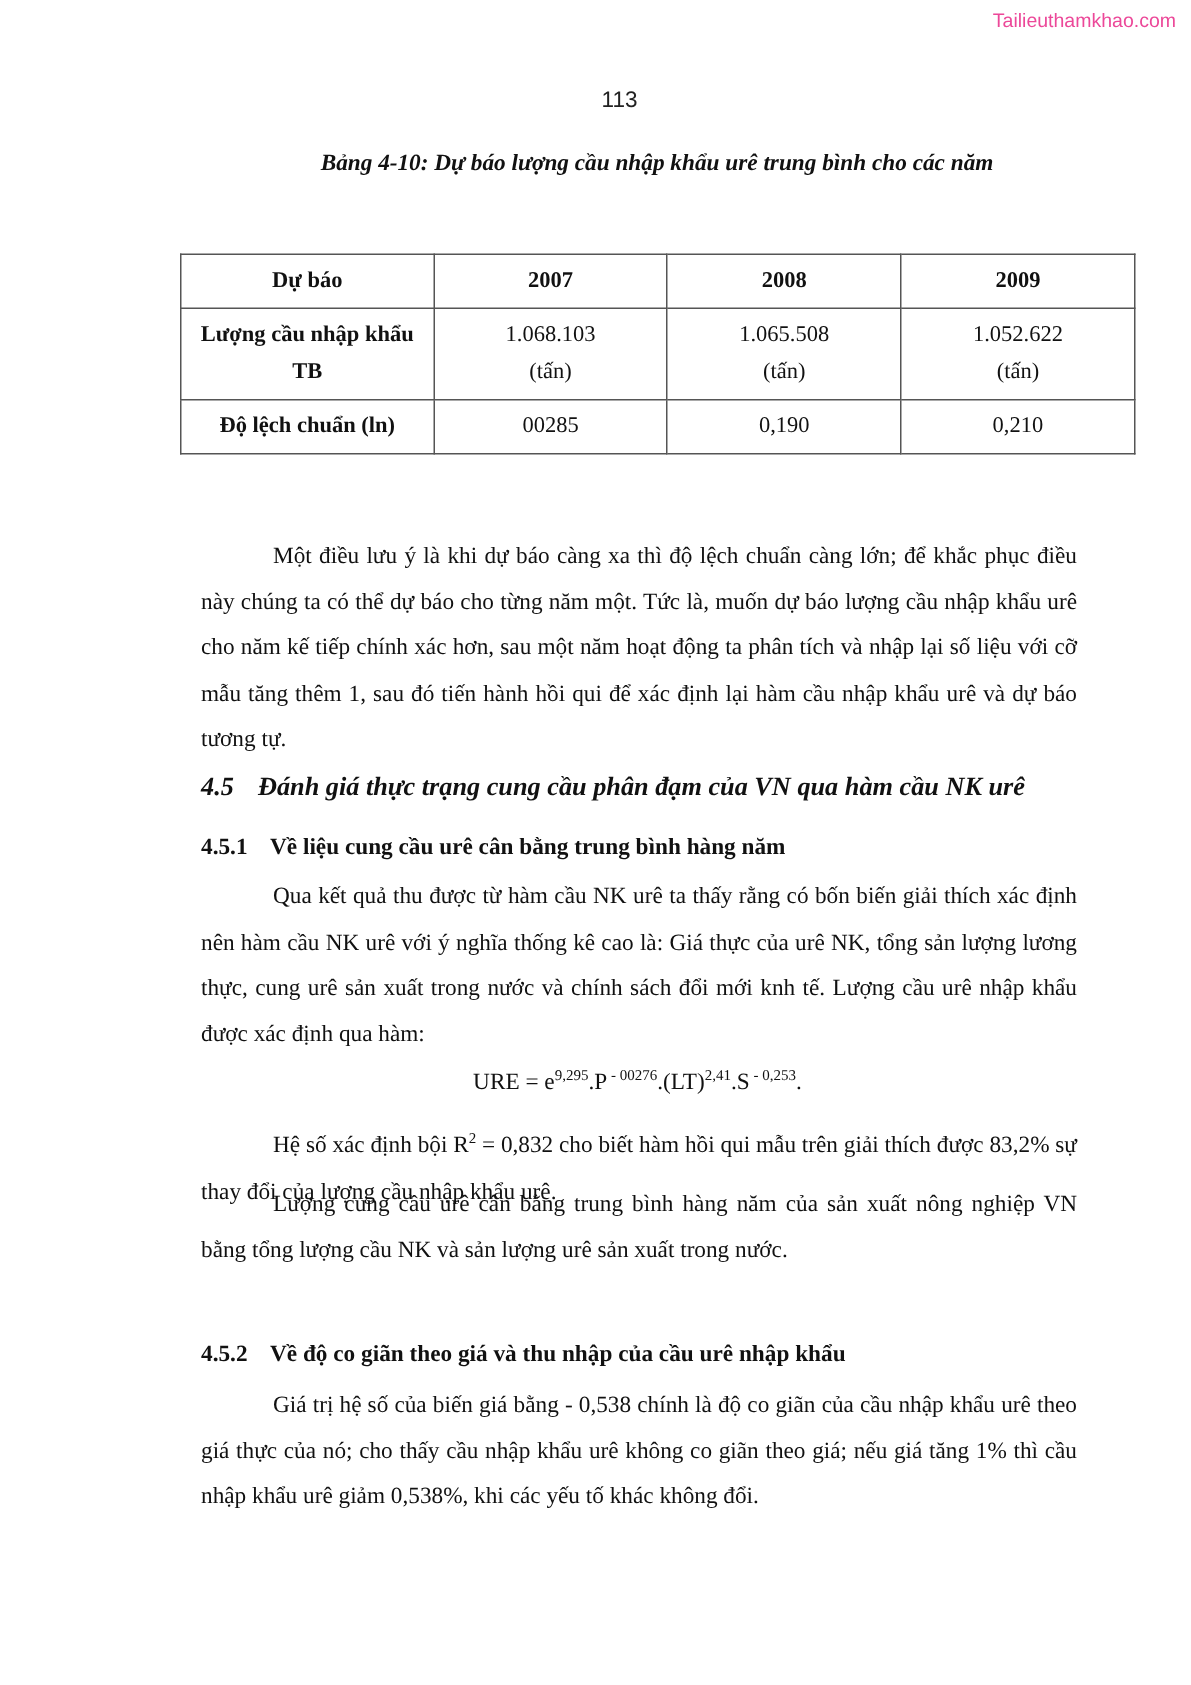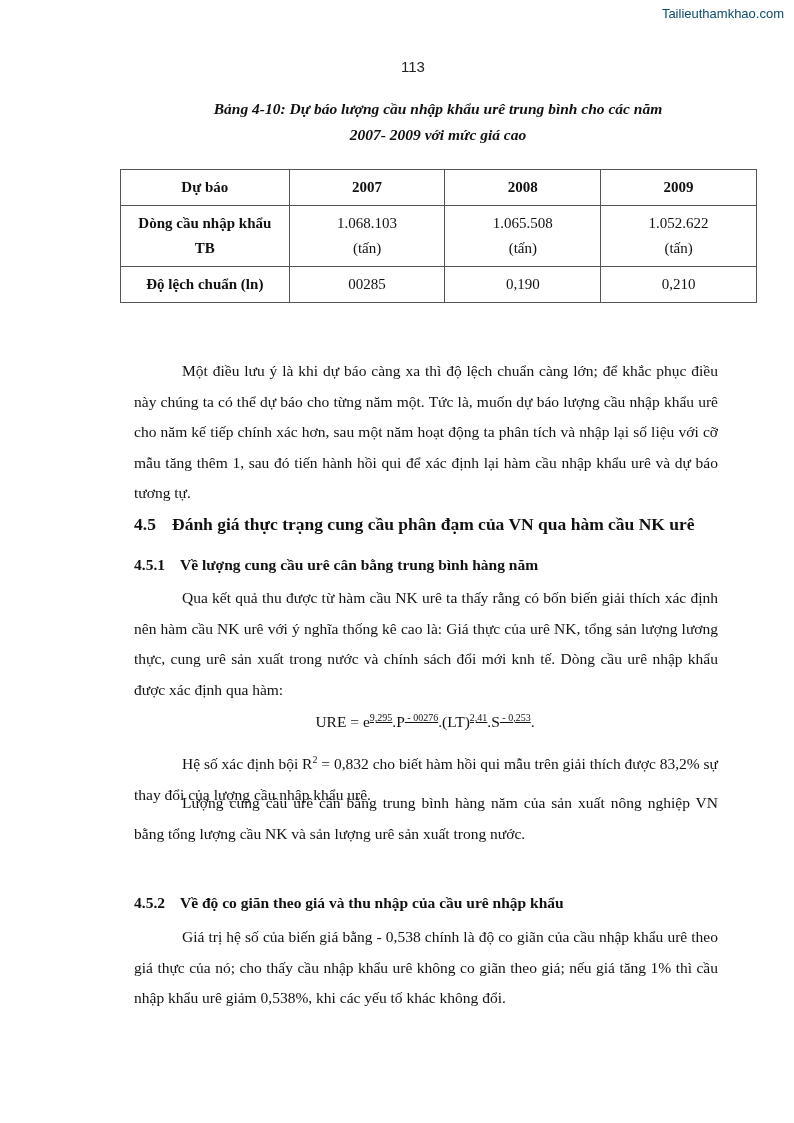--- a/index.html
+++ b/index.html
@@ -1,66 +1,65 @@
 <!DOCTYPE html>
 <html><head>
 <meta charset="utf-8">
 <style>
   html, body { margin: 0; padding: 0; background: #ffffff; }
   body { width: 794px; height: 1123px; position: relative; overflow: hidden;
          font-family: "Liberation Serif", serif; color: #111; }
   .watermark { position: absolute; top: 6px; right: 10px; font-family: "Liberation Sans", sans-serif;
-               font-size: 13px; color: #0c4a6e; }
+               font-size: 13px; color: #ec4899; }
   .page-num { position: absolute; top: 58px; left: 16px; width: 794px; text-align: center;
               font-family: "Liberation Sans", sans-serif; font-size: 15px; color: #222; }
   .caption { position: absolute; top: 96px; left: 120px; width: 636px; text-align: center;
              font-weight: bold; font-style: italic; font-size: 15.5px; line-height: 26px; }
   table.forecast { position: absolute; top: 169px; left: 120px; width: 637px; border-collapse: collapse;
                    font-size: 15px; }
   table.forecast td, table.forecast th { border: 1px solid #555; text-align: center; vertical-align: middle;
                    padding: 0 4px; }
   table.forecast th { font-weight: bold; height: 35px; }
   table.forecast td.label { font-weight: bold; }
   .c0 { width: 160px; } .c1, .c2, .c3 { width: 147px; }
   tr.r-mean td { height: 60px; line-height: 25px; }
   tr.r-sd td { height: 35px; }
   tr.r-ci td { height: 53px; line-height: 18px; }
   .para { position: absolute; left: 134px; width: 584px; font-size: 15.5px; line-height: 30.5px;
           text-align: justify; }
   .para .indent { display: inline-block; width: 48px; }
-  .h2 { position: absolute; left: 134px; font-size: 17.5px; font-weight: bold; }
+  .h2 { position: absolute; left: 134px; font-size: 17.5px; font-weight: bold; font-style: italic; }
   .h3 { position: absolute; left: 134px; font-size: 15.5px; font-weight: bold; }
   .h2 .num { display: inline-block; width: 38px; }
   .h3 .num { display: inline-block; width: 46px; }
   .formula { position: absolute; top: 712px; left: 0; width: 794px; text-align: center; font-size: 15.5px;
              padding-left: 56px; box-sizing: border-box; }
-  .formula sup { font-size: 10px; text-decoration: underline; }
+  .formula sup { font-size: 10px; }
 </style>
 </head>
 <body>
 
 <div class="watermark">Tailieuthamkhao.com</div>
 <div class="page-num">113</div>
 
 <div class="caption">
   <div>Bảng 4-10: Dự báo lượng cầu nhập khẩu urê trung bình cho các năm</div>
-  <div>2007- 2009 với mức giá cao</div>
 </div>
 
 <table class="forecast">
   <tbody>
       <tr>
     <th class="c0">Dự báo</th>
     <th class="c1">2007</th>
     <th class="c2">2008</th>
     <th class="c3">2009</th>
   </tr>
   <tr class="r-mean">
     <td class="label">
-      <div>Dòng cầu nhập khẩu</div>
+      <div>Lượng cầu nhập khẩu</div>
       <div>TB</div>
     </td>
     <td>
       <div>1.068.103</div>
       <div>(tấn)</div>
     </td>
     <td>
       <div>1.065.508</div>
       <div>(tấn)</div>
     </td>
@@ -80,25 +79,25 @@
 
 <div class="para" style="top:356px;">
   <span class="indent"></span><span>Một điều lưu ý là khi dự báo càng xa thì độ lệch chuẩn càng lớn; để khắc phục điều này chúng ta có thể dự báo cho từng năm một. Tức là, muốn dự  báo lượng cầu nhập khẩu urê cho năm kế tiếp chính xác hơn, sau một năm hoạt động ta phân tích và nhập lại số liệu với cỡ mẫu tăng thêm 1, sau đó tiến hành hồi qui để xác định lại hàm cầu nhập khẩu urê và dự báo tương tự.</span>
 </div>
 
 <div class="h2" style="top:514px;">
   <span class="num">4.5</span><span>Đánh giá thực trạng cung cầu phân đạm của VN qua hàm cầu NK urê</span>
 </div>
 
 <div class="h3" style="top:556px;">
-  <span class="num">4.5.1</span><span>Về lượng cung cầu urê cân bằng trung bình hàng năm</span>
+  <span class="num">4.5.1</span><span>Về liệu cung cầu urê cân bằng trung bình hàng năm</span>
 </div>
 
 <div class="para" style="top:583px;">
-  <span class="indent"></span><span>Qua kết quả thu được từ hàm cầu NK urê ta thấy rằng có bốn biến giải thích xác định nên hàm cầu NK urê với ý nghĩa thống kê cao là:  Giá thực của urê NK, tổng sản lượng lương thực, cung urê sản xuất trong nước và chính sách đổi mới knh tế. Dòng cầu urê nhập khẩu được xác định qua hàm:</span>
+  <span class="indent"></span><span>Qua kết quả thu được từ hàm cầu NK urê ta thấy rằng có bốn biến giải thích xác định nên hàm cầu NK urê với ý nghĩa thống kê cao là:  Giá thực của urê NK, tổng sản lượng lương thực, cung urê sản xuất trong nước và chính sách đổi mới knh tế. Lượng cầu urê nhập khẩu được xác định qua hàm:</span>
 </div>
 
 <div class="formula">
   <span>URE = </span><span>e</span><sup>9,295</sup><span>.P</span><sup> - 00276</sup><span>.(LT)</span><sup>2,41</sup><span>.S</span><sup> - 0,253</sup><span>.</span>
 </div>
 
 <div class="para" style="top:745px;">
   <span class="indent"></span><span>Hệ số xác định bội R</span><sup style="font-size:10px;">2</sup><span> = 0,832 cho biết hàm hồi qui mẫu trên giải thích được 83,2% sự thay đổi của lượng cầu nhập khẩu urê.</span>
 </div>
 

